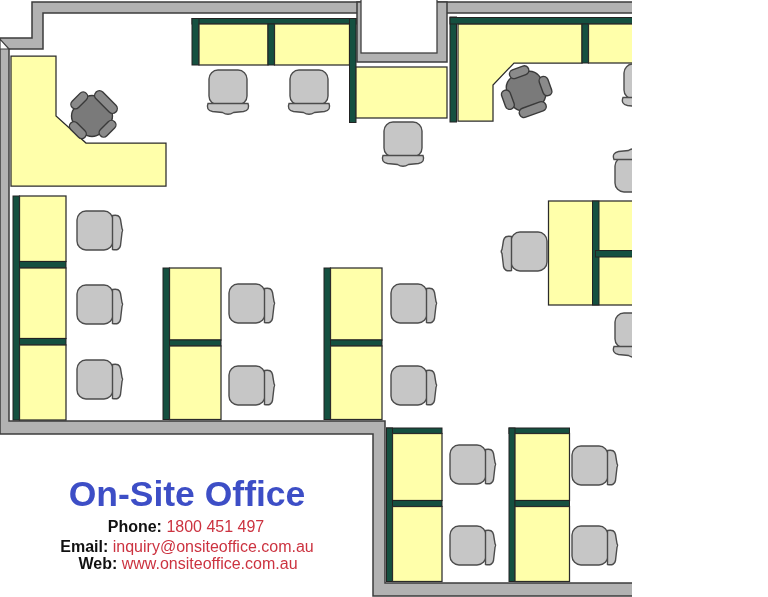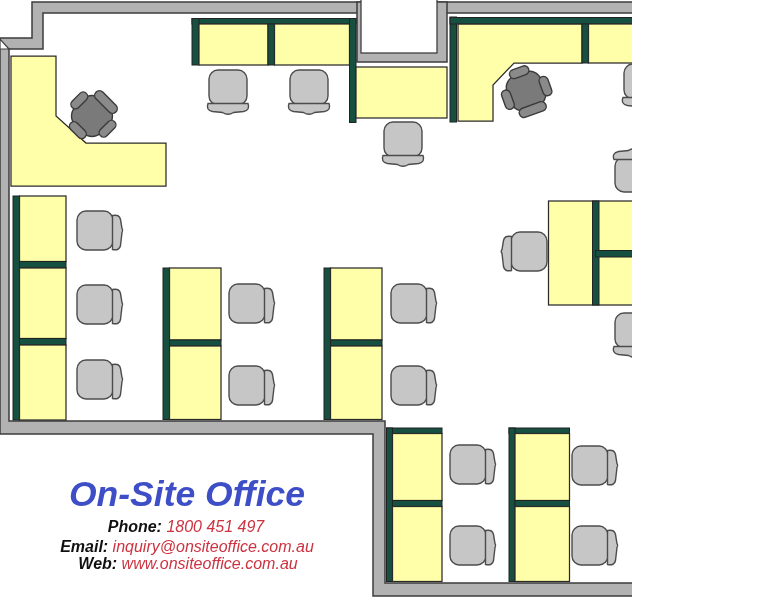--- a/index.html
+++ b/index.html
@@ -1,17 +1,17 @@
 <!DOCTYPE html>
 <html><head>
 <meta charset="utf-8">
 <style>
   html,body{margin:0;padding:0;background:#ffffff;}
   .canvas{position:relative;width:632px;height:597px;background:#ffffff;overflow:hidden;
-          font-family:"Liberation Sans", sans-serif;font-style:italic;}
+          font-family:"Liberation Sans", sans-serif;}
 </style>
 </head>
 <body>
 <div class="canvas">
 <svg width="768" height="597" viewBox="0 0 768 597">
 <defs>
   <g id="chairL">
     <rect x="0" y="0" width="36" height="39" rx="9" ry="9" fill="#c6c6c6" stroke="#4c4c4c" stroke-width="1.4"></rect>
     <path d="M35.5,4.5 q7,-1.5 8,4 l1.5,9 q1.5,2 0,4 l-1.5,13 q-1,5.5 -8,4 z" fill="#c6c6c6" stroke="#4c4c4c" stroke-width="1.4"></path>
   </g>

